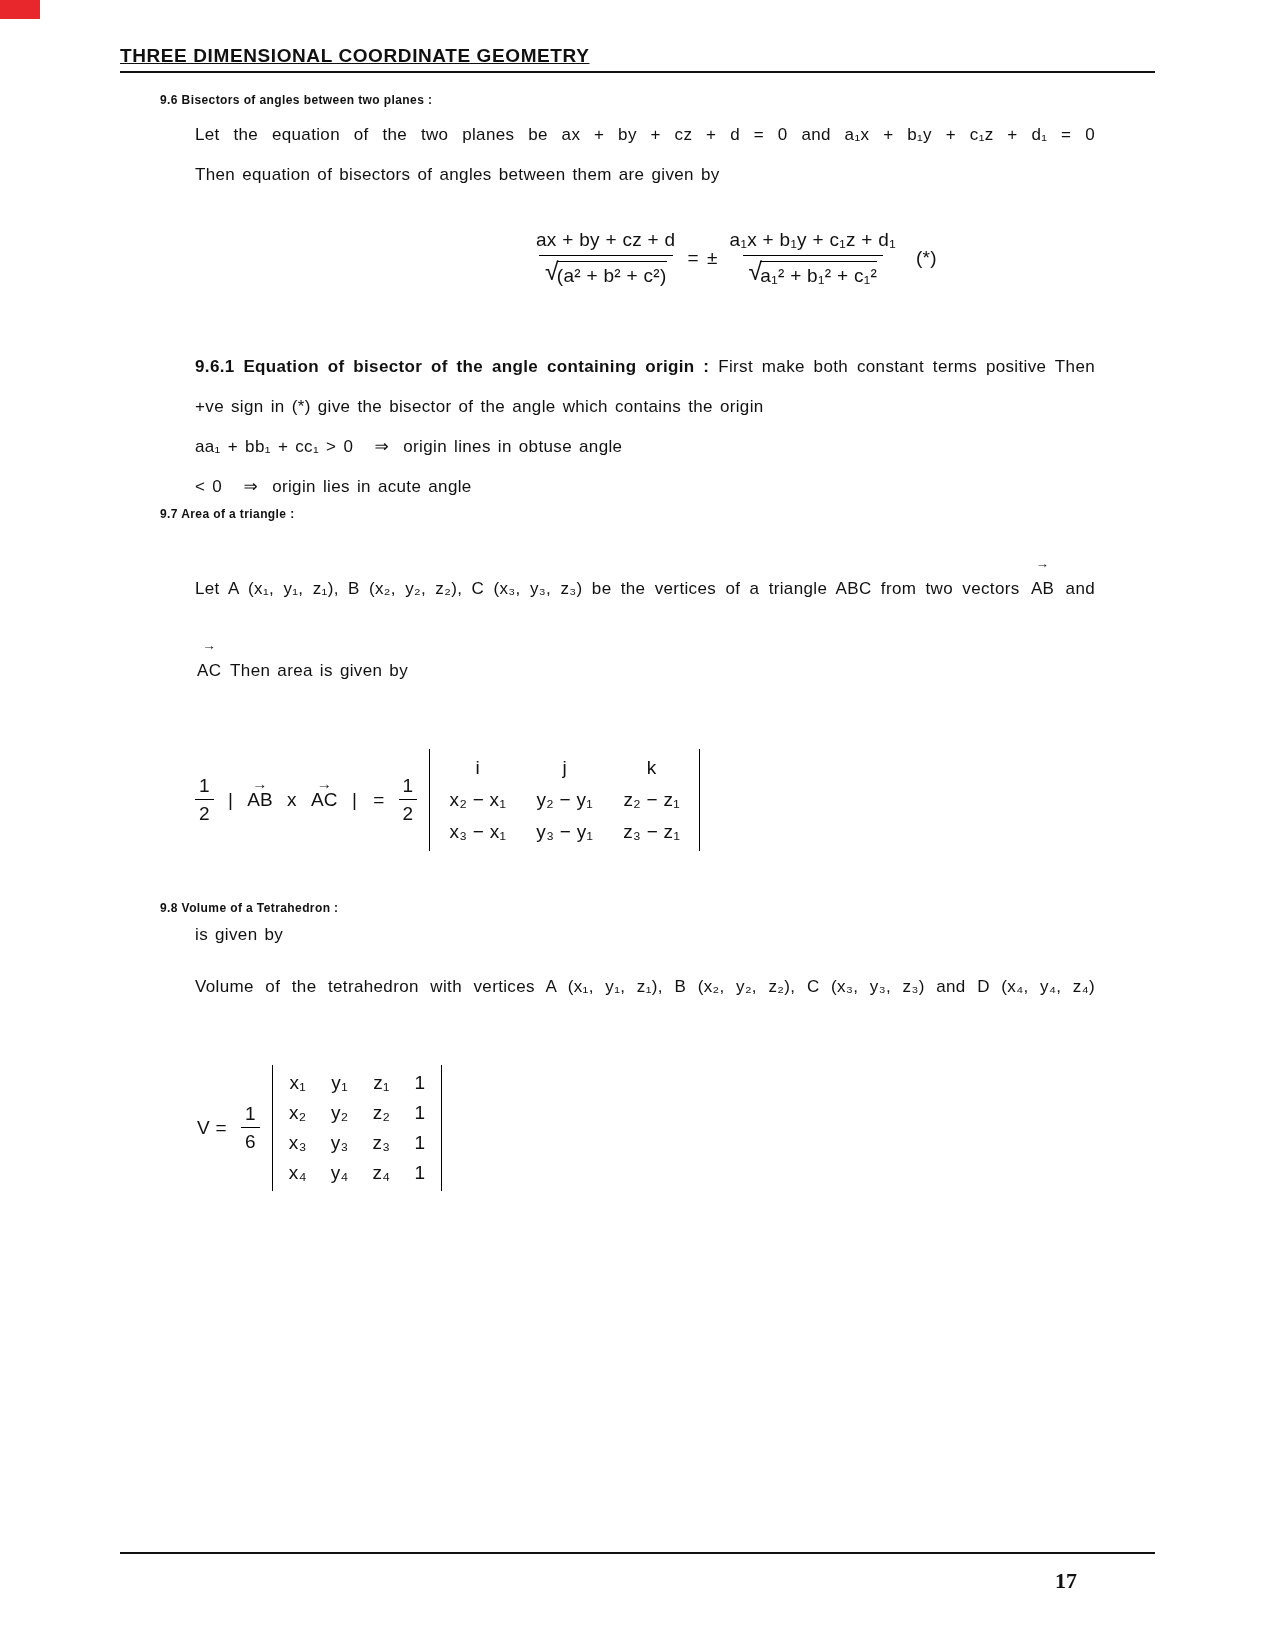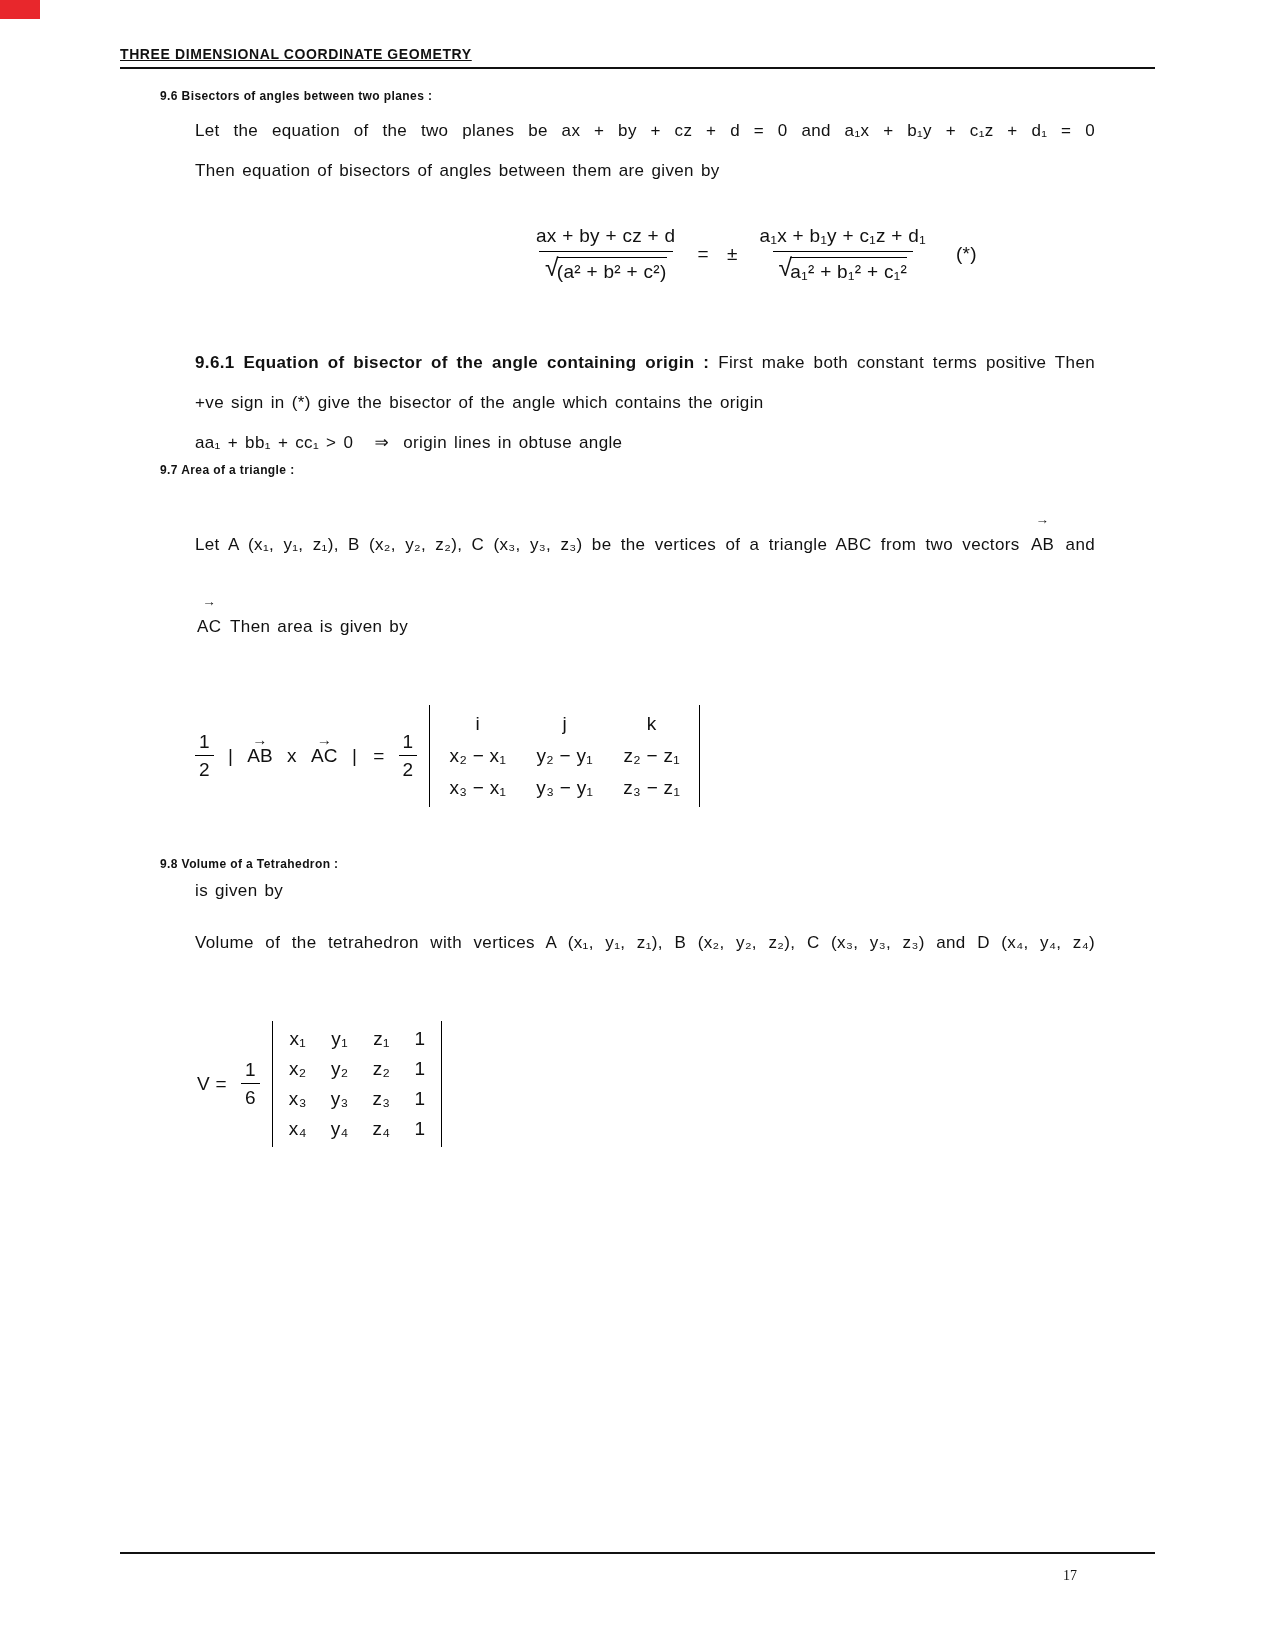--- a/index.html
+++ b/index.html
@@ -14,21 +14,21 @@
   }
   .red-mark { position:absolute; left:0; top:0; width:40px; height:19px; background:#e8272c; }
 
   .content { padding:45px 120px 0 120px; }
 
   .doc-header {
     border-bottom:2px solid #111;
     padding-bottom:4px;
   }
   .doc-header .title {
-    font-size:14px; font-weight:bold; letter-spacing:0.6px;
+    font-size:19px; font-weight:bold; letter-spacing:0.6px;
     text-decoration:underline;
   }
 
   .sec-heading {
     font-size:12px; font-weight:bold; letter-spacing:0.4px;
     margin-left:40px;
   }
   .h96  { margin-top:20px; }
   .h97  { }
   .h98  { margin-top:50px; }
@@ -48,21 +48,21 @@
   .pAC  { margin-top:42px; }
   .p98a { margin-top:12px; }
 
   .indent2 { margin-left:215px; }
 
   
   .formula-row {
     display:flex; align-items:center;
     font-size:19px; letter-spacing:0.3px;
   }
-  .f-star { margin:34px 0 0 410px; gap:14px; }
+  .f-star { margin:34px 0 0 410px; gap:4px; }
   .f-area { margin:58px 0 0 75px; gap:12px; }
   .f-vol  { margin:58px 0 0 75px; gap:12px; }
 
   .frac { display:inline-flex; flex-direction:column; align-items:center; text-align:center; }
   .frac .num { padding:0 6px 4px; display:inline-flex; align-items:flex-end; }
   .frac .den { border-top:1.7px solid #000; padding:5px 6px 0; display:inline-flex; align-items:flex-start; }
   .frac.simple .num { padding:0 4px 2px; }
   .frac.simple .den { padding:3px 4px 0; }
 
   .sqrt { display:inline-flex; align-items:flex-start; }
@@ -81,21 +81,21 @@
   .det-cell { display:table-cell; padding:5px 15px; text-align:center; }
   .f-vol .det-cell { padding:4px 12px; }
 
   
   .footer-line {
     position:absolute; left:120px; right:120px; top:1552px;
     border-top:2px solid #111;
   }
   .page-num {
     position:absolute; top:1568px; right:198px;
-    font-size:14px; font-weight:normal;
+    font-size:22px; font-weight:bold;
     font-family:"Liberation Serif", serif;
   }
 </style>
 </head>
 <body>
 
 <div class="page">
   <div class="red-mark"></div>
 
   <div class="content">
@@ -128,20 +128,21 @@
             <span class="radicand">a₁² + b₁² + c₁²</span>
           </span>
         </span>
       </span>
       <span class="star-mark">(*)</span>
     </div>
 
     <p class="body justify p961"><span class="bold">9.6.1 Equation of bisector of the angle containing origin :</span> <span>First make both constant terms positive Then +ve sign in (*) give the bisector of the angle which contains the origin</span></p>
 
     <p class="body"><span>aa₁ + bb₁ + cc₁ &gt; 0</span>&nbsp;&nbsp; <span>⇒</span>&nbsp; <span>origin lines in obtuse angle</span></p>
+    <p class="body indent2"><span>&lt; 0</span>&nbsp;&nbsp; <span>⇒</span>&nbsp; <span>origin lies in acute angle</span></p>
 
     <h2 class="sec-heading h97">9.7 Area of a triangle :</h2>
     <p class="body justify-last p97a"><span>Let A (x₁, y₁, z₁), B (x₂, y₂, z₂), C (x₃, y₃, z₃) be the vertices of a triangle ABC from two vectors</span> <span class="vec"><span class="arr">→</span><span>AB</span></span> <span>and</span></p>
     <p class="body pAC"><span class="vec"><span class="arr">→</span><span>AC</span></span> <span>Then area is given by</span></p>
 
     <div class="formula-row f-area">
       <span class="frac simple">
         <span class="num">1</span>
         <span class="den">2</span>
       </span>

